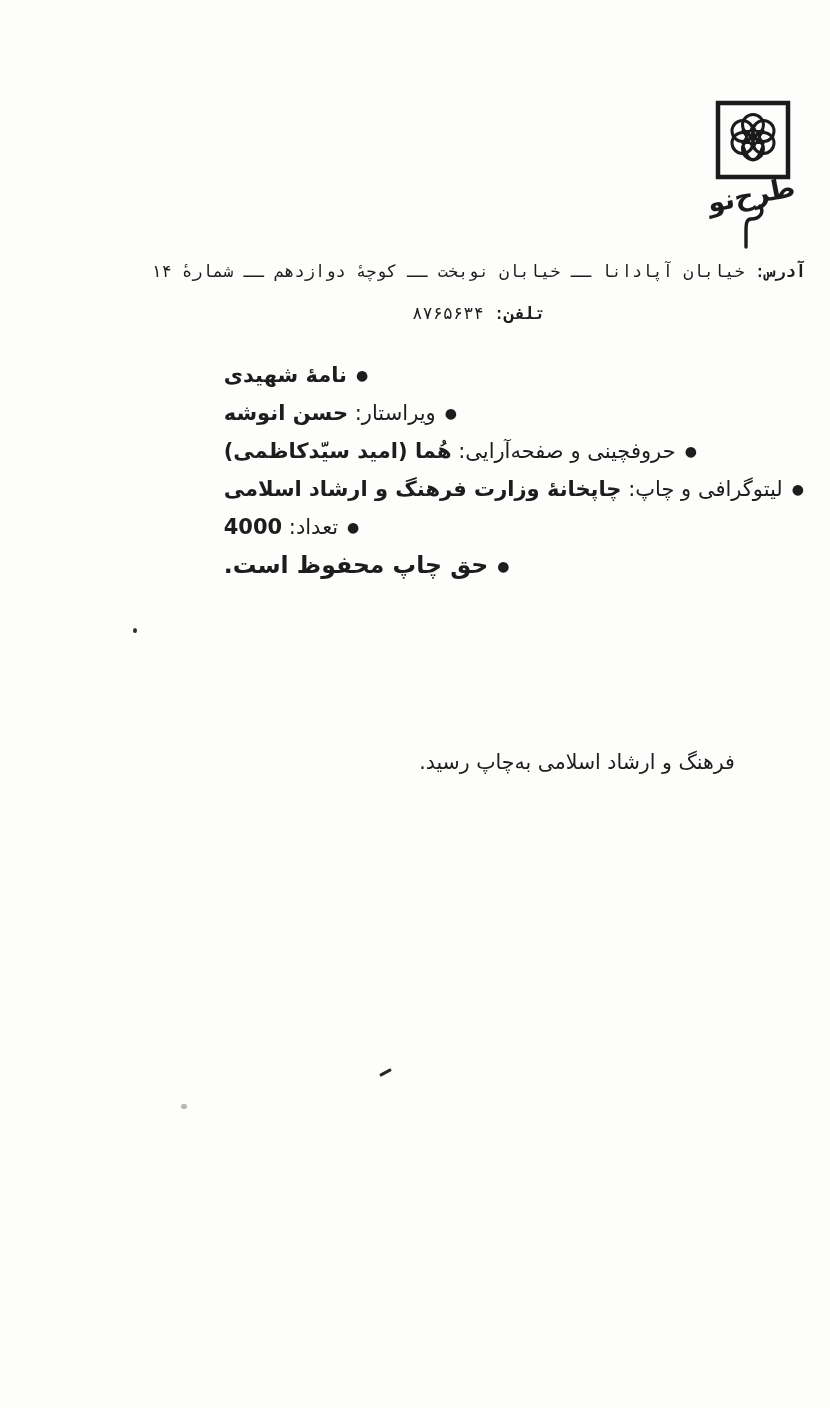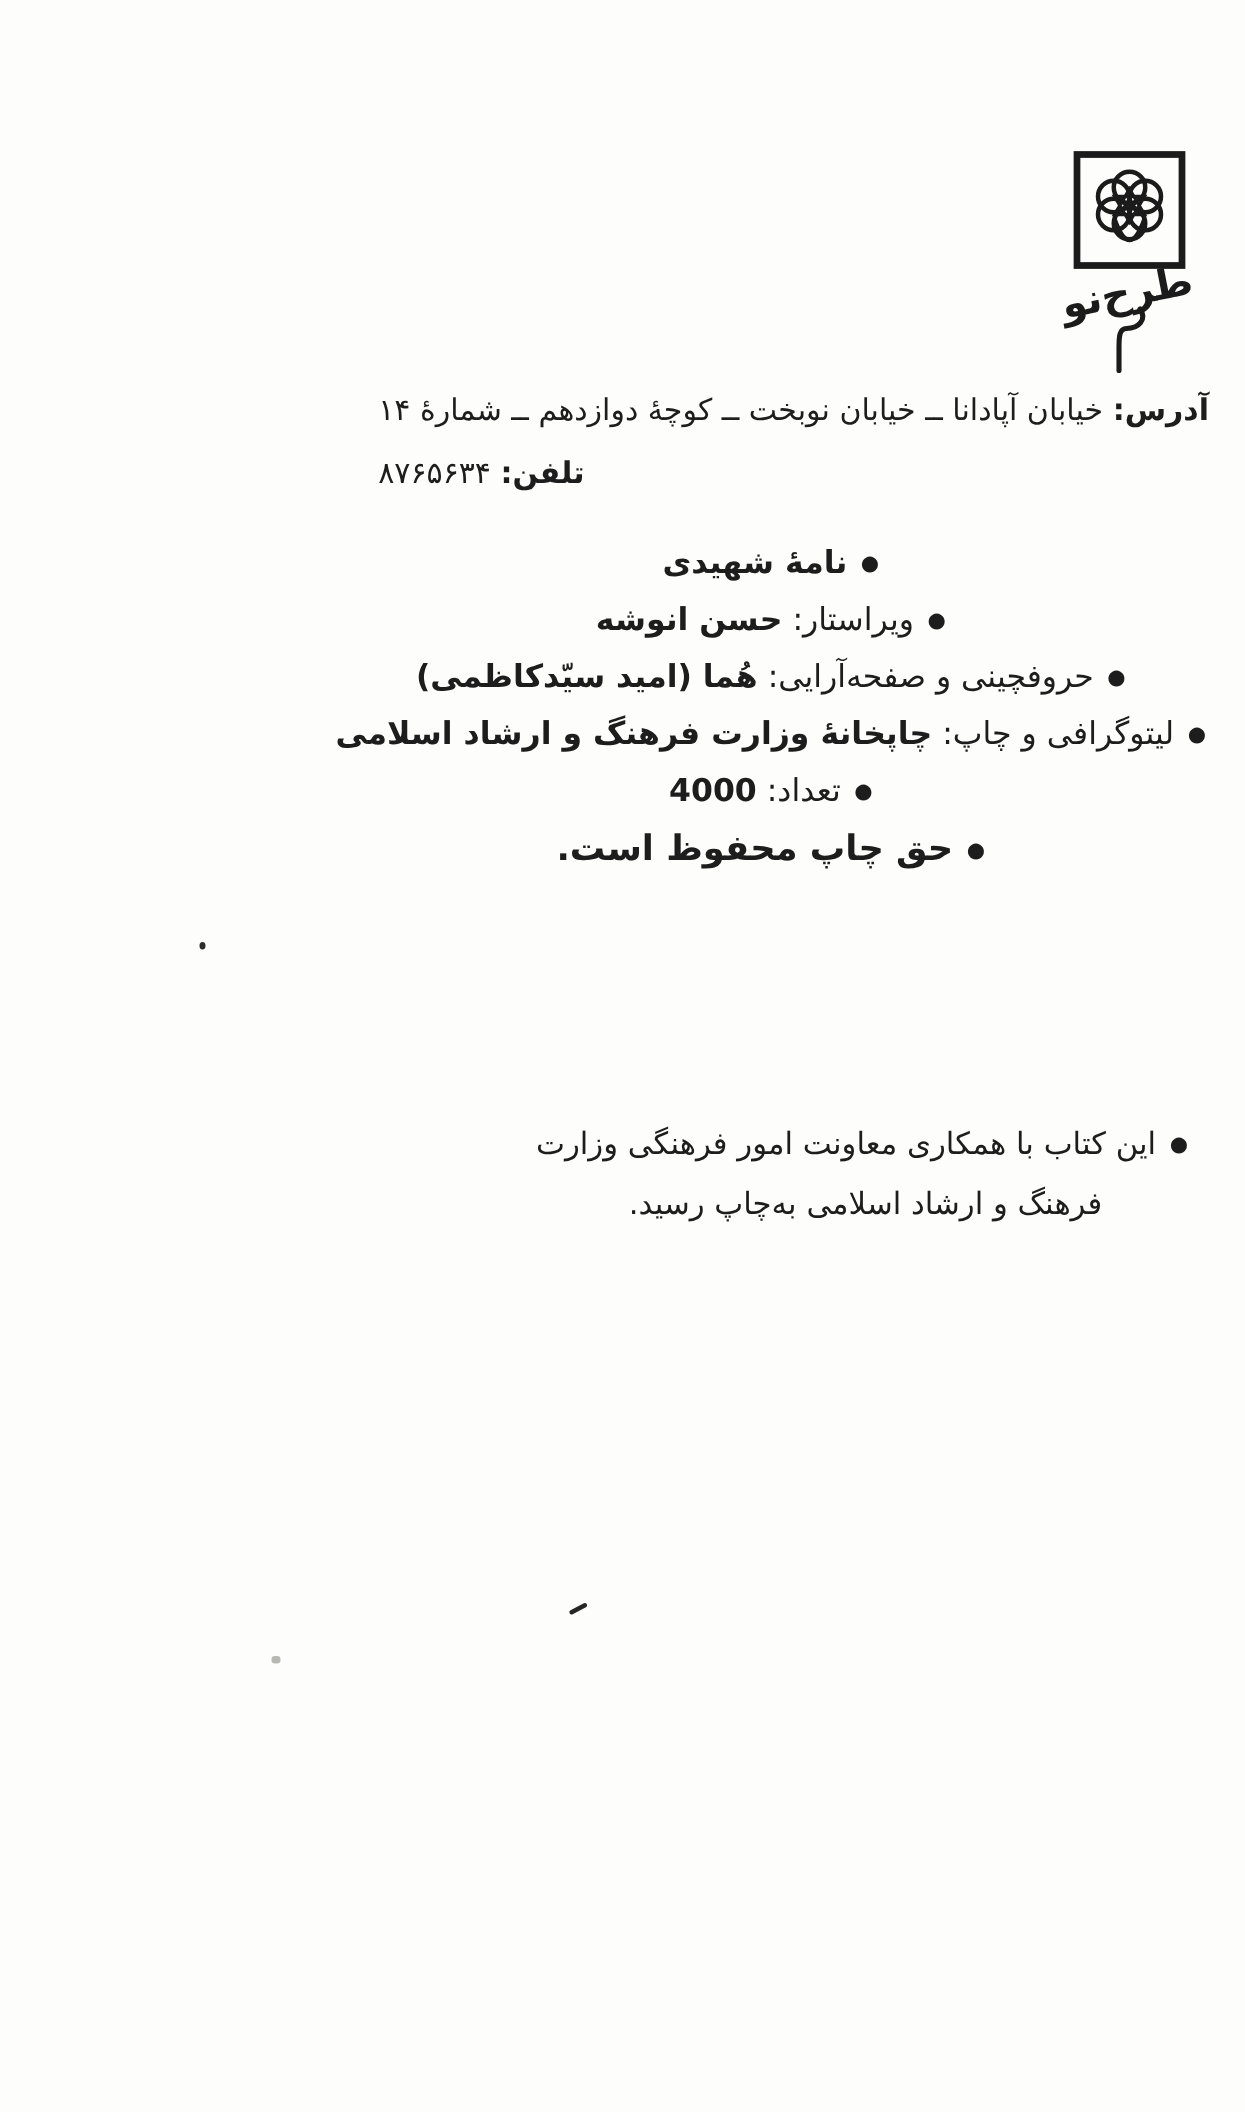--- a/index.html
+++ b/index.html
@@ -11,28 +11,28 @@
     font-family:"DejaVu Sans",sans-serif;
     color:#1d1d1d;
     overflow:hidden;
   }
   
   .logo{position:absolute;top:94px;left:701px;width:104px;height:158px;}
   .logo svg{display:block;}
   
   .contact{
     position:absolute;top:252px;right:24px;
-    direction:rtl;text-align:left;
-    font-size:20px;line-height:42px;white-space:nowrap;
+    direction:rtl;text-align:center;
+    font-size:17px;line-height:42px;white-space:nowrap;font-family:Liberation Mono, monospace;
   }
   .lbl{font-weight:bold;}
   
   .colophon{
     position:absolute;top:356px;right:26px;
-    direction:rtl;text-align:center;
+    direction:rtl;text-align:left;
     font-size:21px;line-height:38px;white-space:nowrap;
   }
   .row{height:38px;}
   .row.no-bullet{padding-right:28px;}
   .row.large{font-size:23.5px;}
   .bullet{font-size:14px;margin-left:9px;vertical-align:2px;display:inline-block;}
   .bold{font-weight:bold;}
   
   .note{
     position:absolute;top:743px;right:38px;width:438px;
@@ -89,23 +89,20 @@
   <div class="colophon" id="colophon-list">
       <div class="row"><span class="bullet">●</span><span class="value bold">نامهٔ شهیدی</span></div>
       <div class="row"><span class="bullet">●</span><span class="label">ویراستار:</span> <span class="value bold">حسن انوشه</span></div>
       <div class="row"><span class="bullet">●</span><span class="label">حروفچینی و صفحه‌آرایی:</span> <span class="value bold">هُما (امید سیّدکاظمی)</span></div>
       <div class="row"><span class="bullet">●</span><span class="label">لیتوگرافی و چاپ:</span> <span class="value bold">چاپخانهٔ وزارت فرهنگ و ارشاد اسلامی</span></div>
       <div class="row"><span class="bullet">●</span><span class="label">تعداد:</span> <span class="value bold">4000</span></div>
       <div class="row large"><span class="bullet">●</span><span class="value bold">حق چاپ محفوظ است.</span></div>
     </div>
 
   <div class="note">
-    <div>
-      <span class="bullet">●</span><span>این کتاب با همکاری معاونت امور فرهنگی وزارت</span>
-    </div>
     <div class="note-line2">فرهنگ و ارشاد اسلامی به‌چاپ رسید.</div>
   </div>
 
   <div class="speck speck-a"></div>
   <div class="speck speck-b"></div>
   <div class="speck speck-c"></div>
 
 </div>
 
 </body></html>

